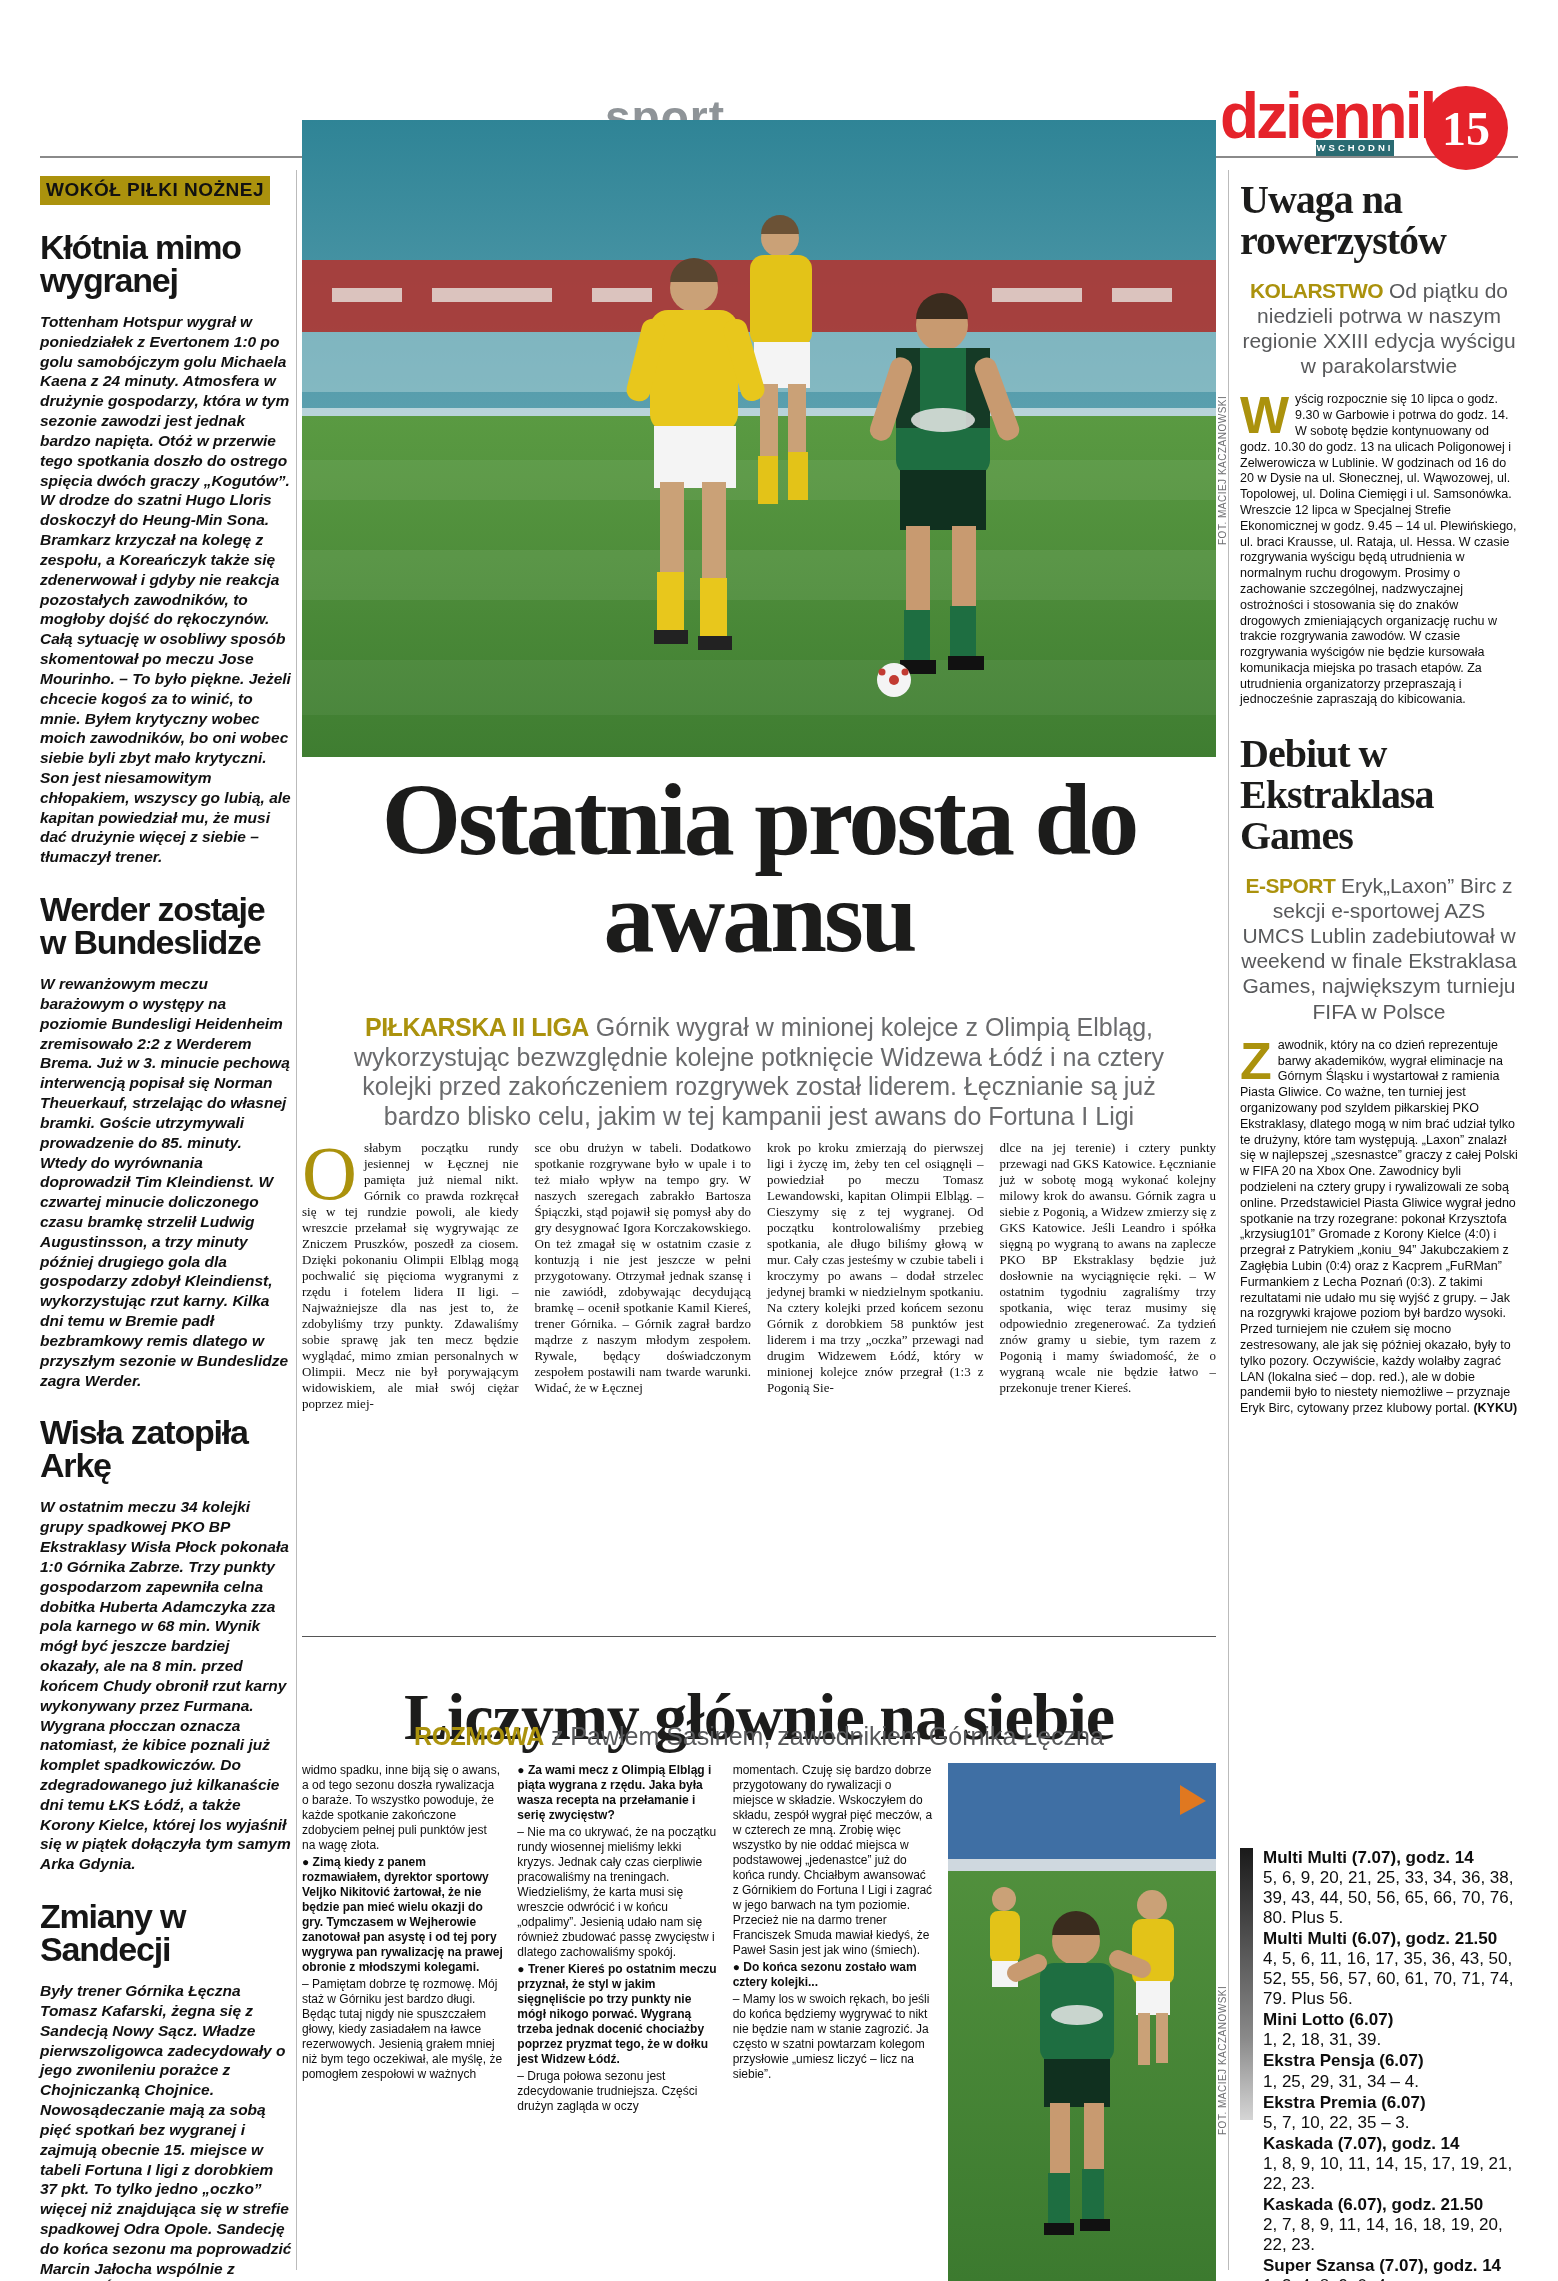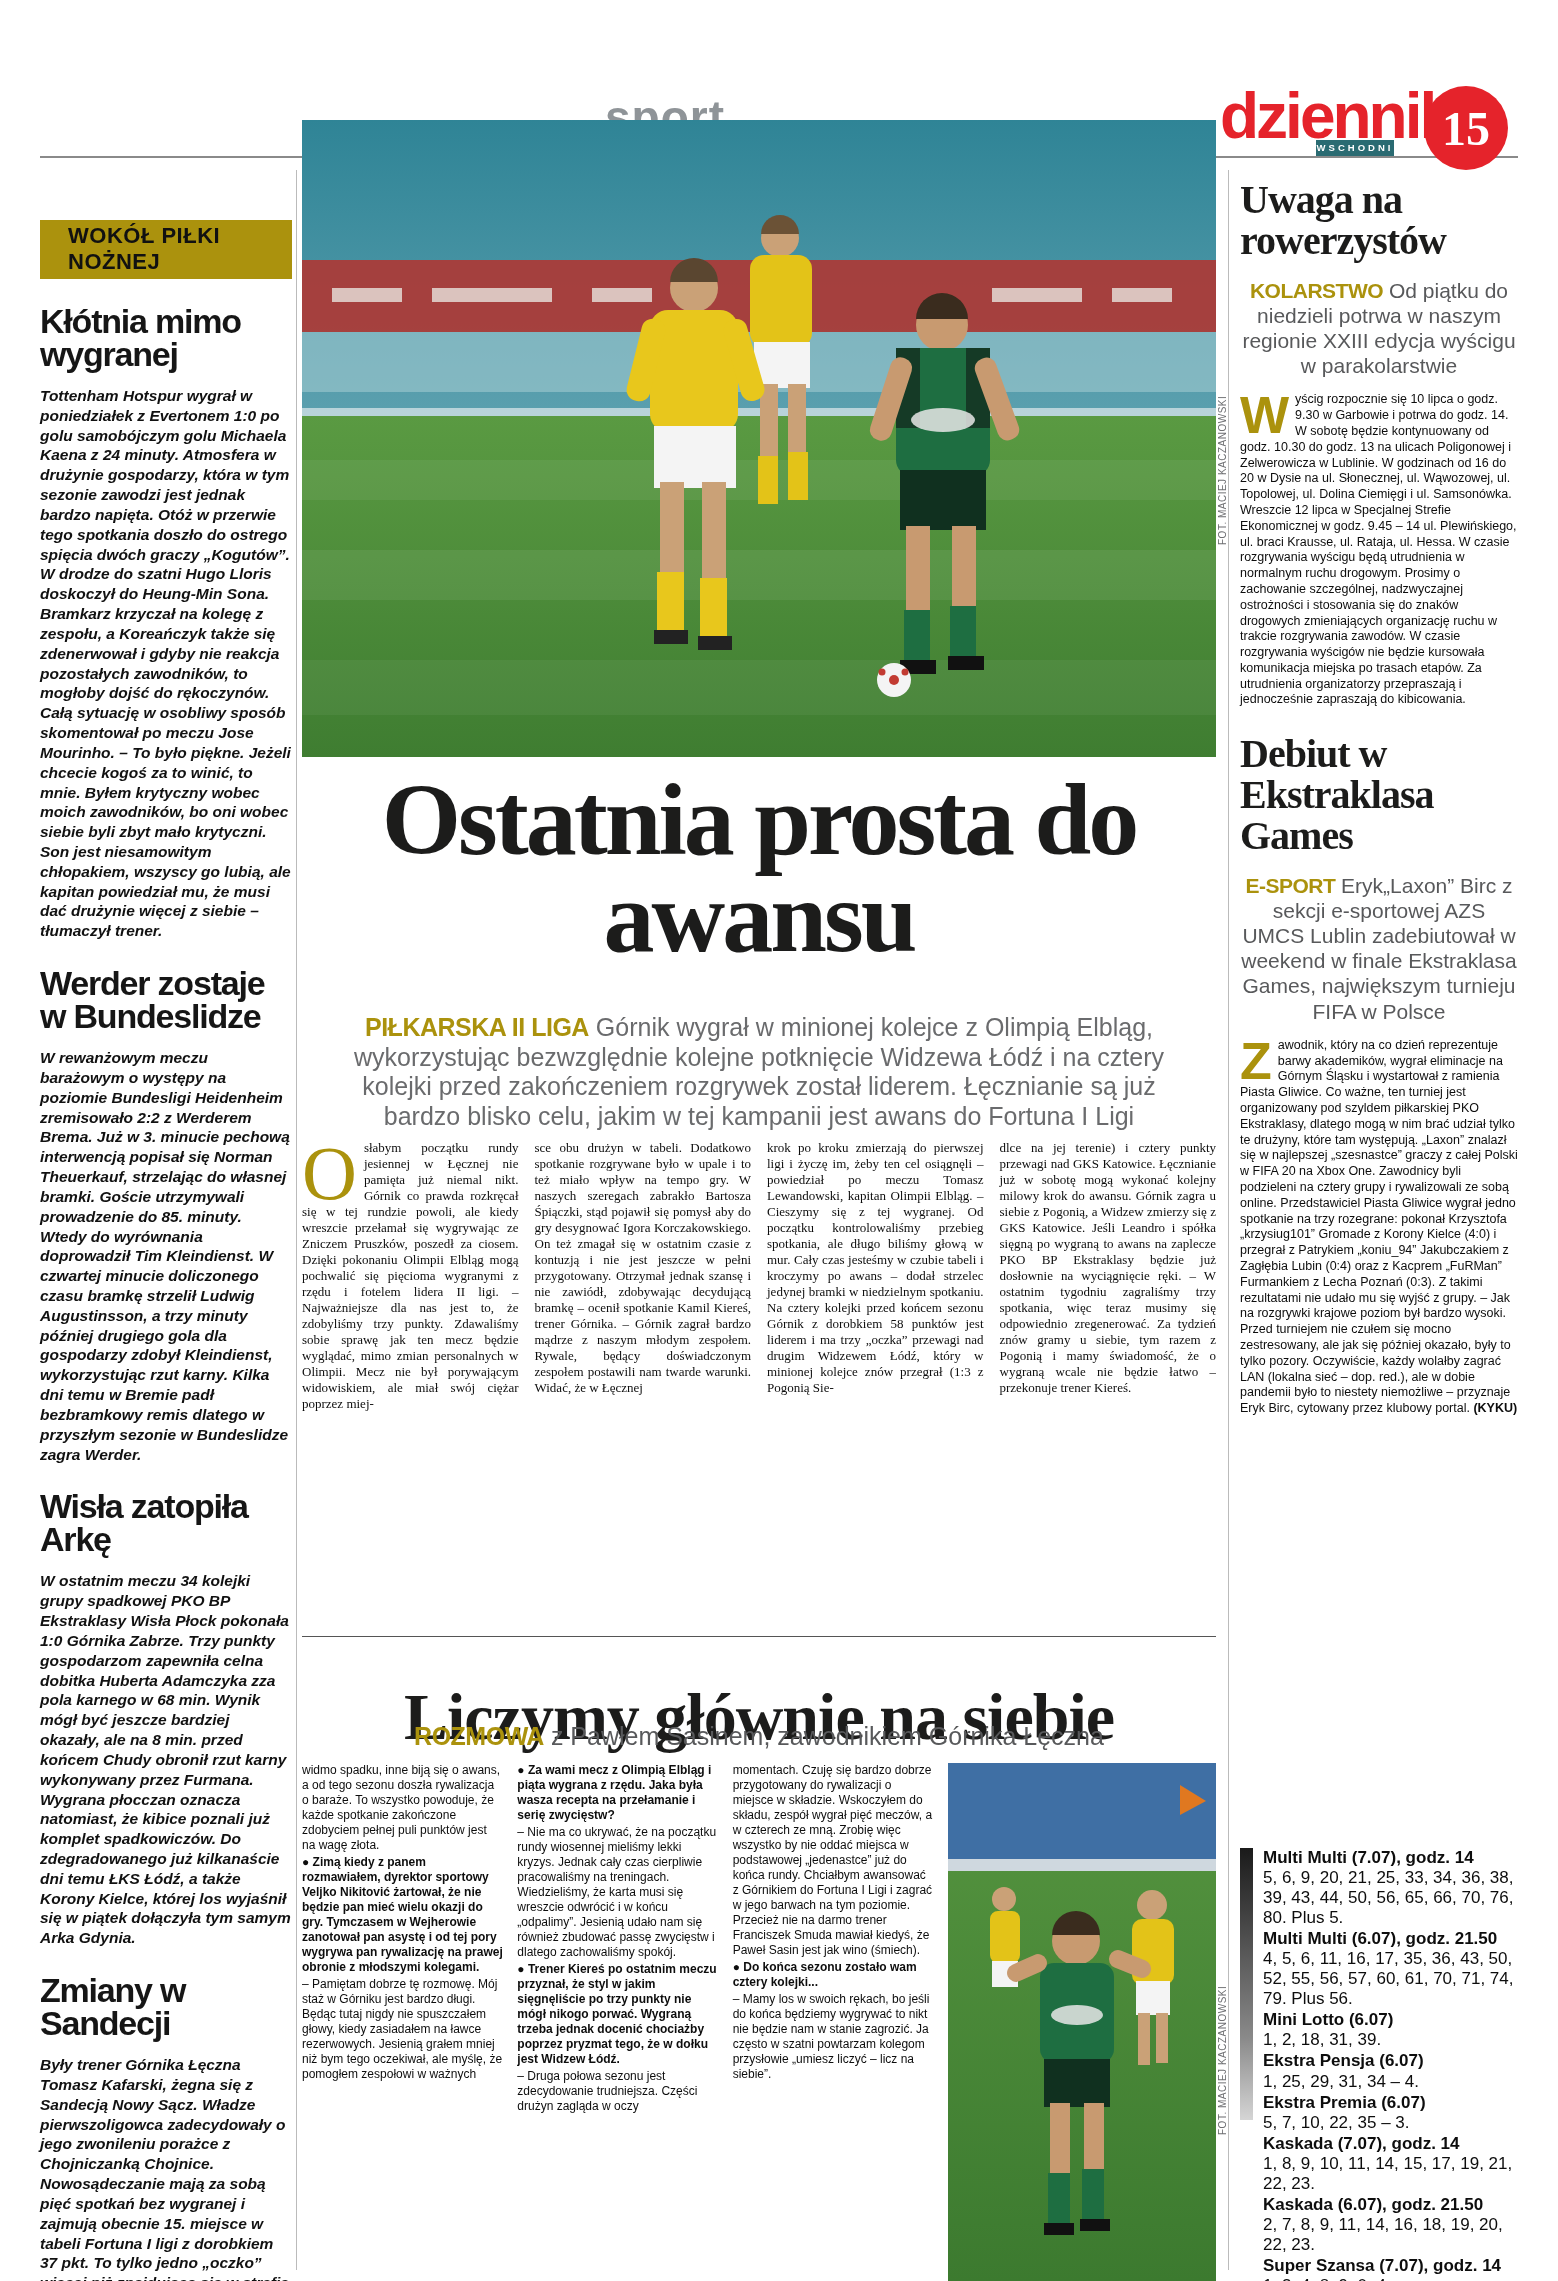--- a/index.html
+++ b/index.html
@@ -26,22 +26,22 @@
     color:#fff;font-size:9.5px;letter-spacing:3px;text-align:center;line-height:16px;font-weight:700;}
   .page-circle{position:absolute;left:1424px;top:86px;width:84px;height:84px;border-radius:50%;
     background:var(--red);color:#fff;font-family:"Liberation Serif",serif;font-size:48px;font-weight:700;
     display:flex;align-items:center;justify-content:center;}
   
   .vrule{position:absolute;top:170px;width:1px;background:#bbb;height:2100px;}
   .vrule.l{left:296px;} .vrule.r{left:1228px;}
   .hr-mid{position:absolute;left:302px;top:1636px;width:914px;height:1px;background:#555;}
   
   .left-col{position:absolute;left:40px;top:176px;width:252px;}
-  .kicker-box{display:inline-block;background:var(--gold);padding:3px 28px 4px;font-size:22px;
-    font-weight:700;color:#111;letter-spacing:.5px;margin-top:44px;}
+  .kicker-box{display:inline-block;background:var(--gold);padding:3px 6px 4px;font-size:19px;
+    font-weight:700;color:#111;letter-spacing:.5px;}
   .lc-title{font-size:34px;font-weight:700;letter-spacing:-1.2px;line-height:.97;margin:26px 0 15px;color:#161616;}
   .lc-body{font-size:15.5px;line-height:1.28;color:#111;font-weight:600;font-style:italic;}
   
   .photo-main{position:absolute;left:302px;top:120px;width:914px;height:637px;overflow:hidden;}
   .vcredit{position:absolute;writing-mode:vertical-rl;transform:rotate(180deg);
     font-size:10px;color:#6d6e71;letter-spacing:.5px;white-space:nowrap;}
   .credit-main{left:1217px;top:395px;height:150px;}
   .credit-int{left:1217px;top:1985px;height:150px;}
   
   .headline-main{position:absolute;left:302px;top:772px;width:914px;text-align:center;}

